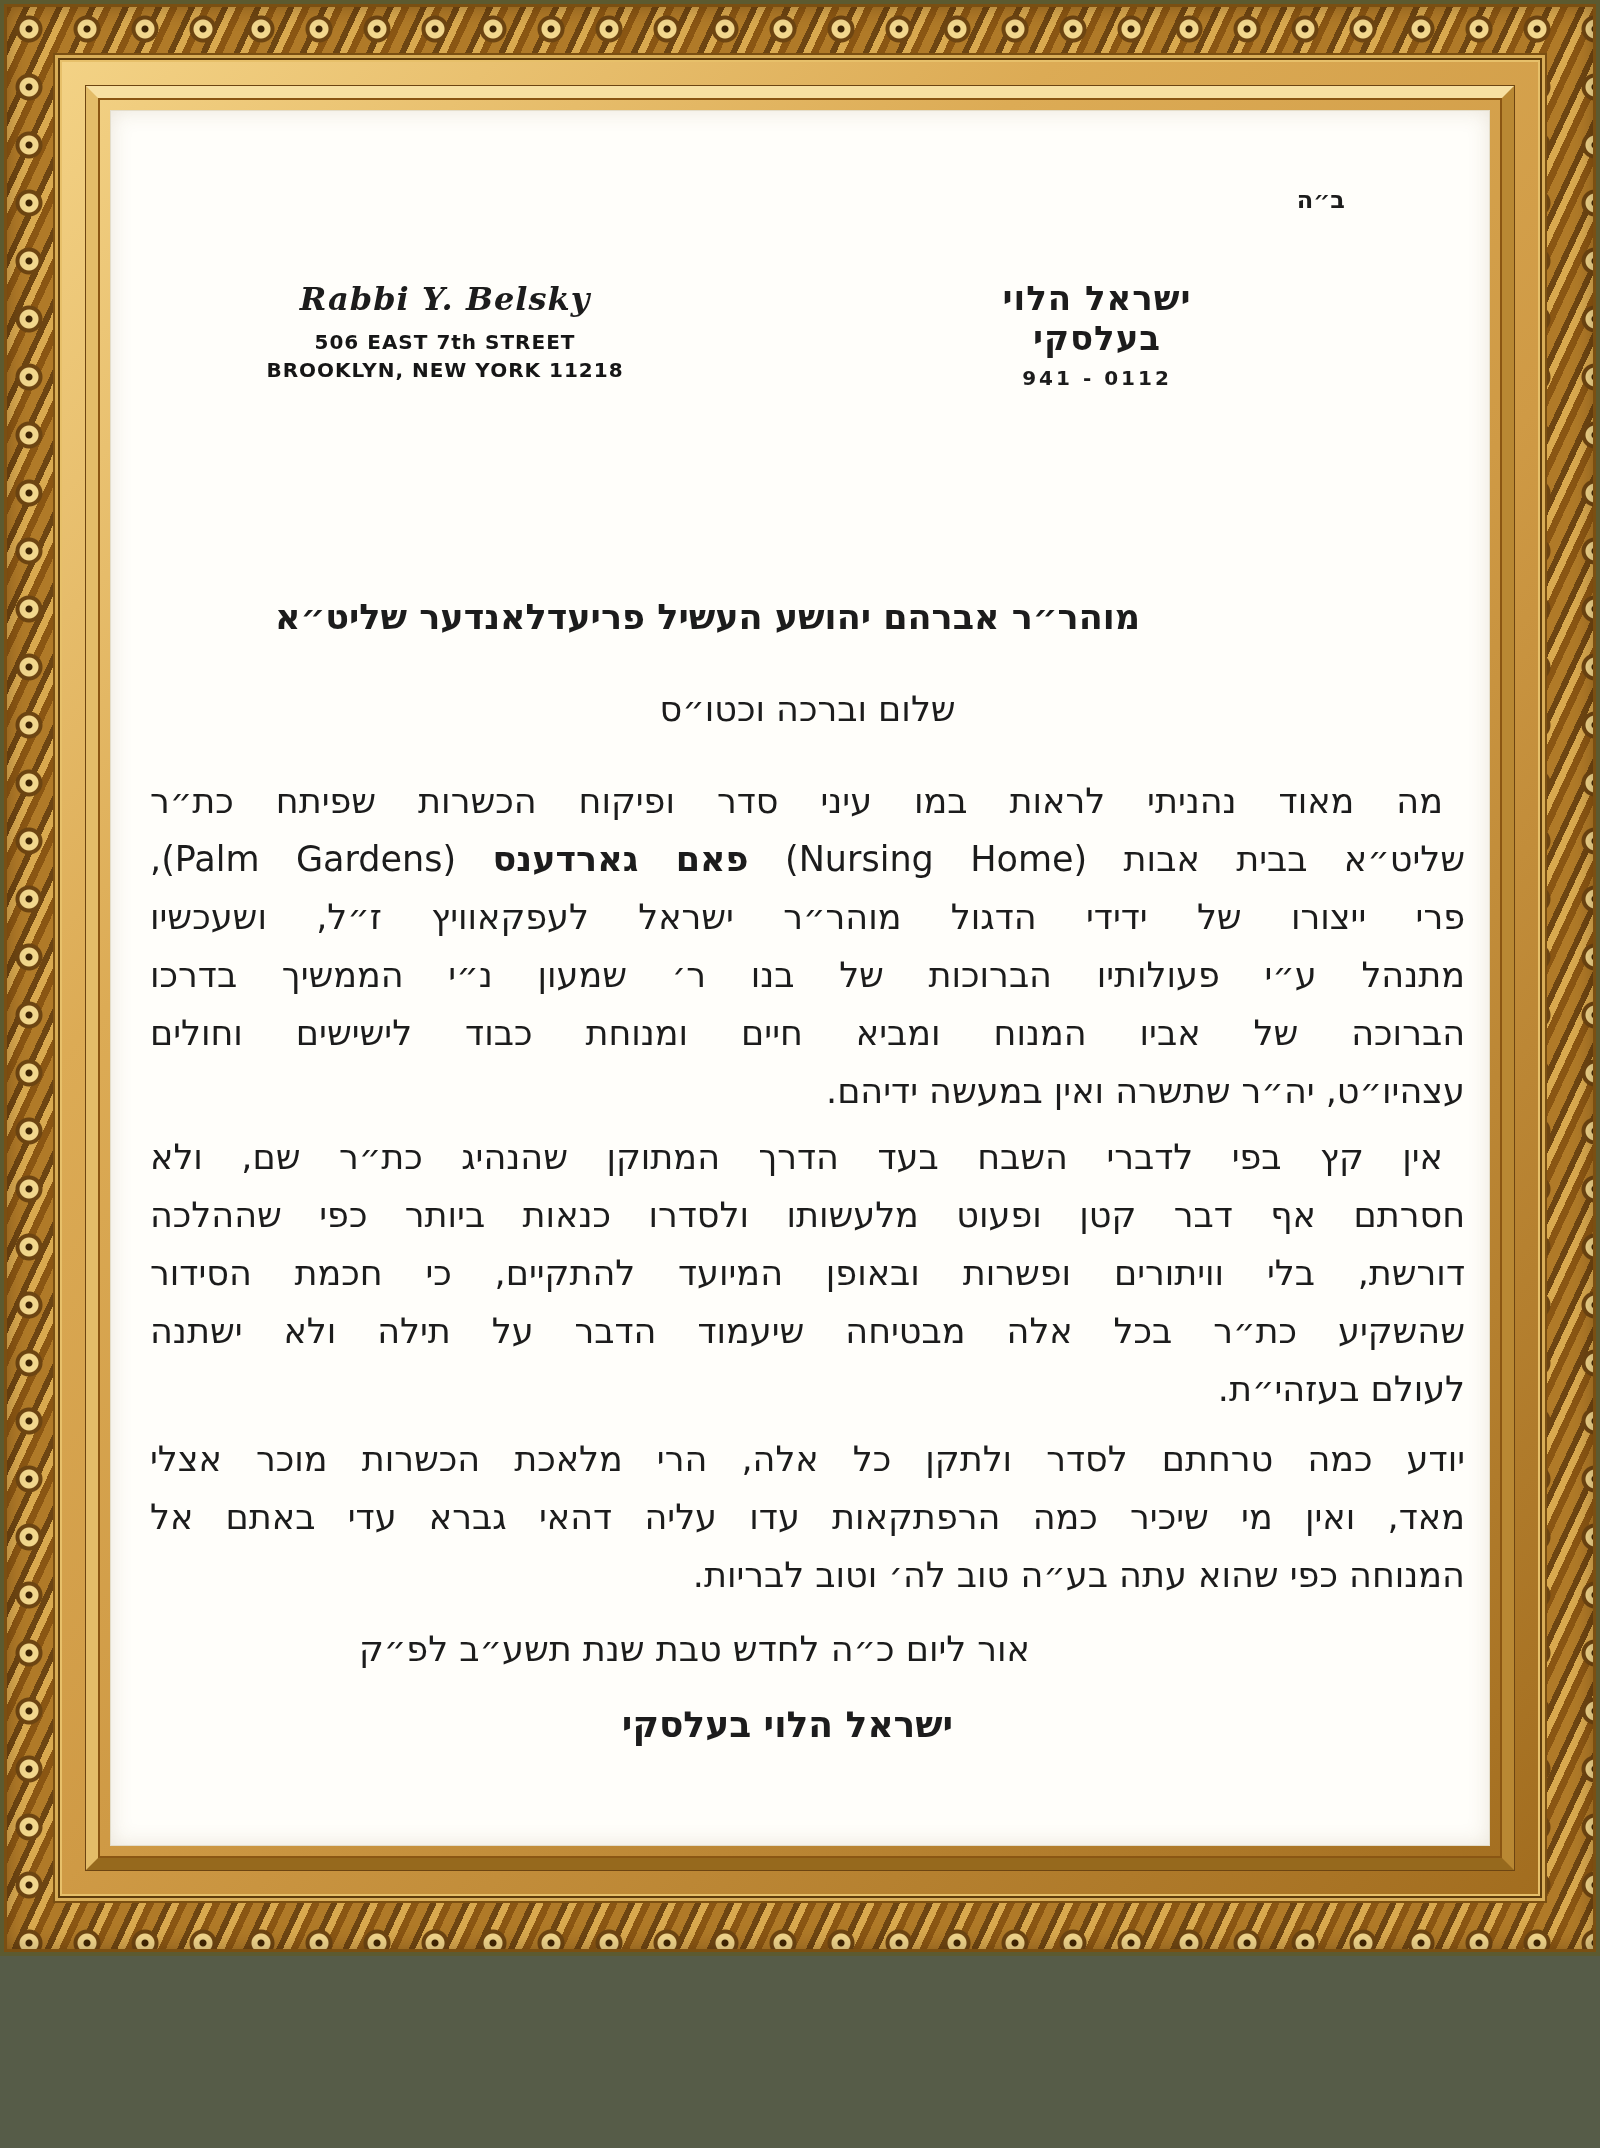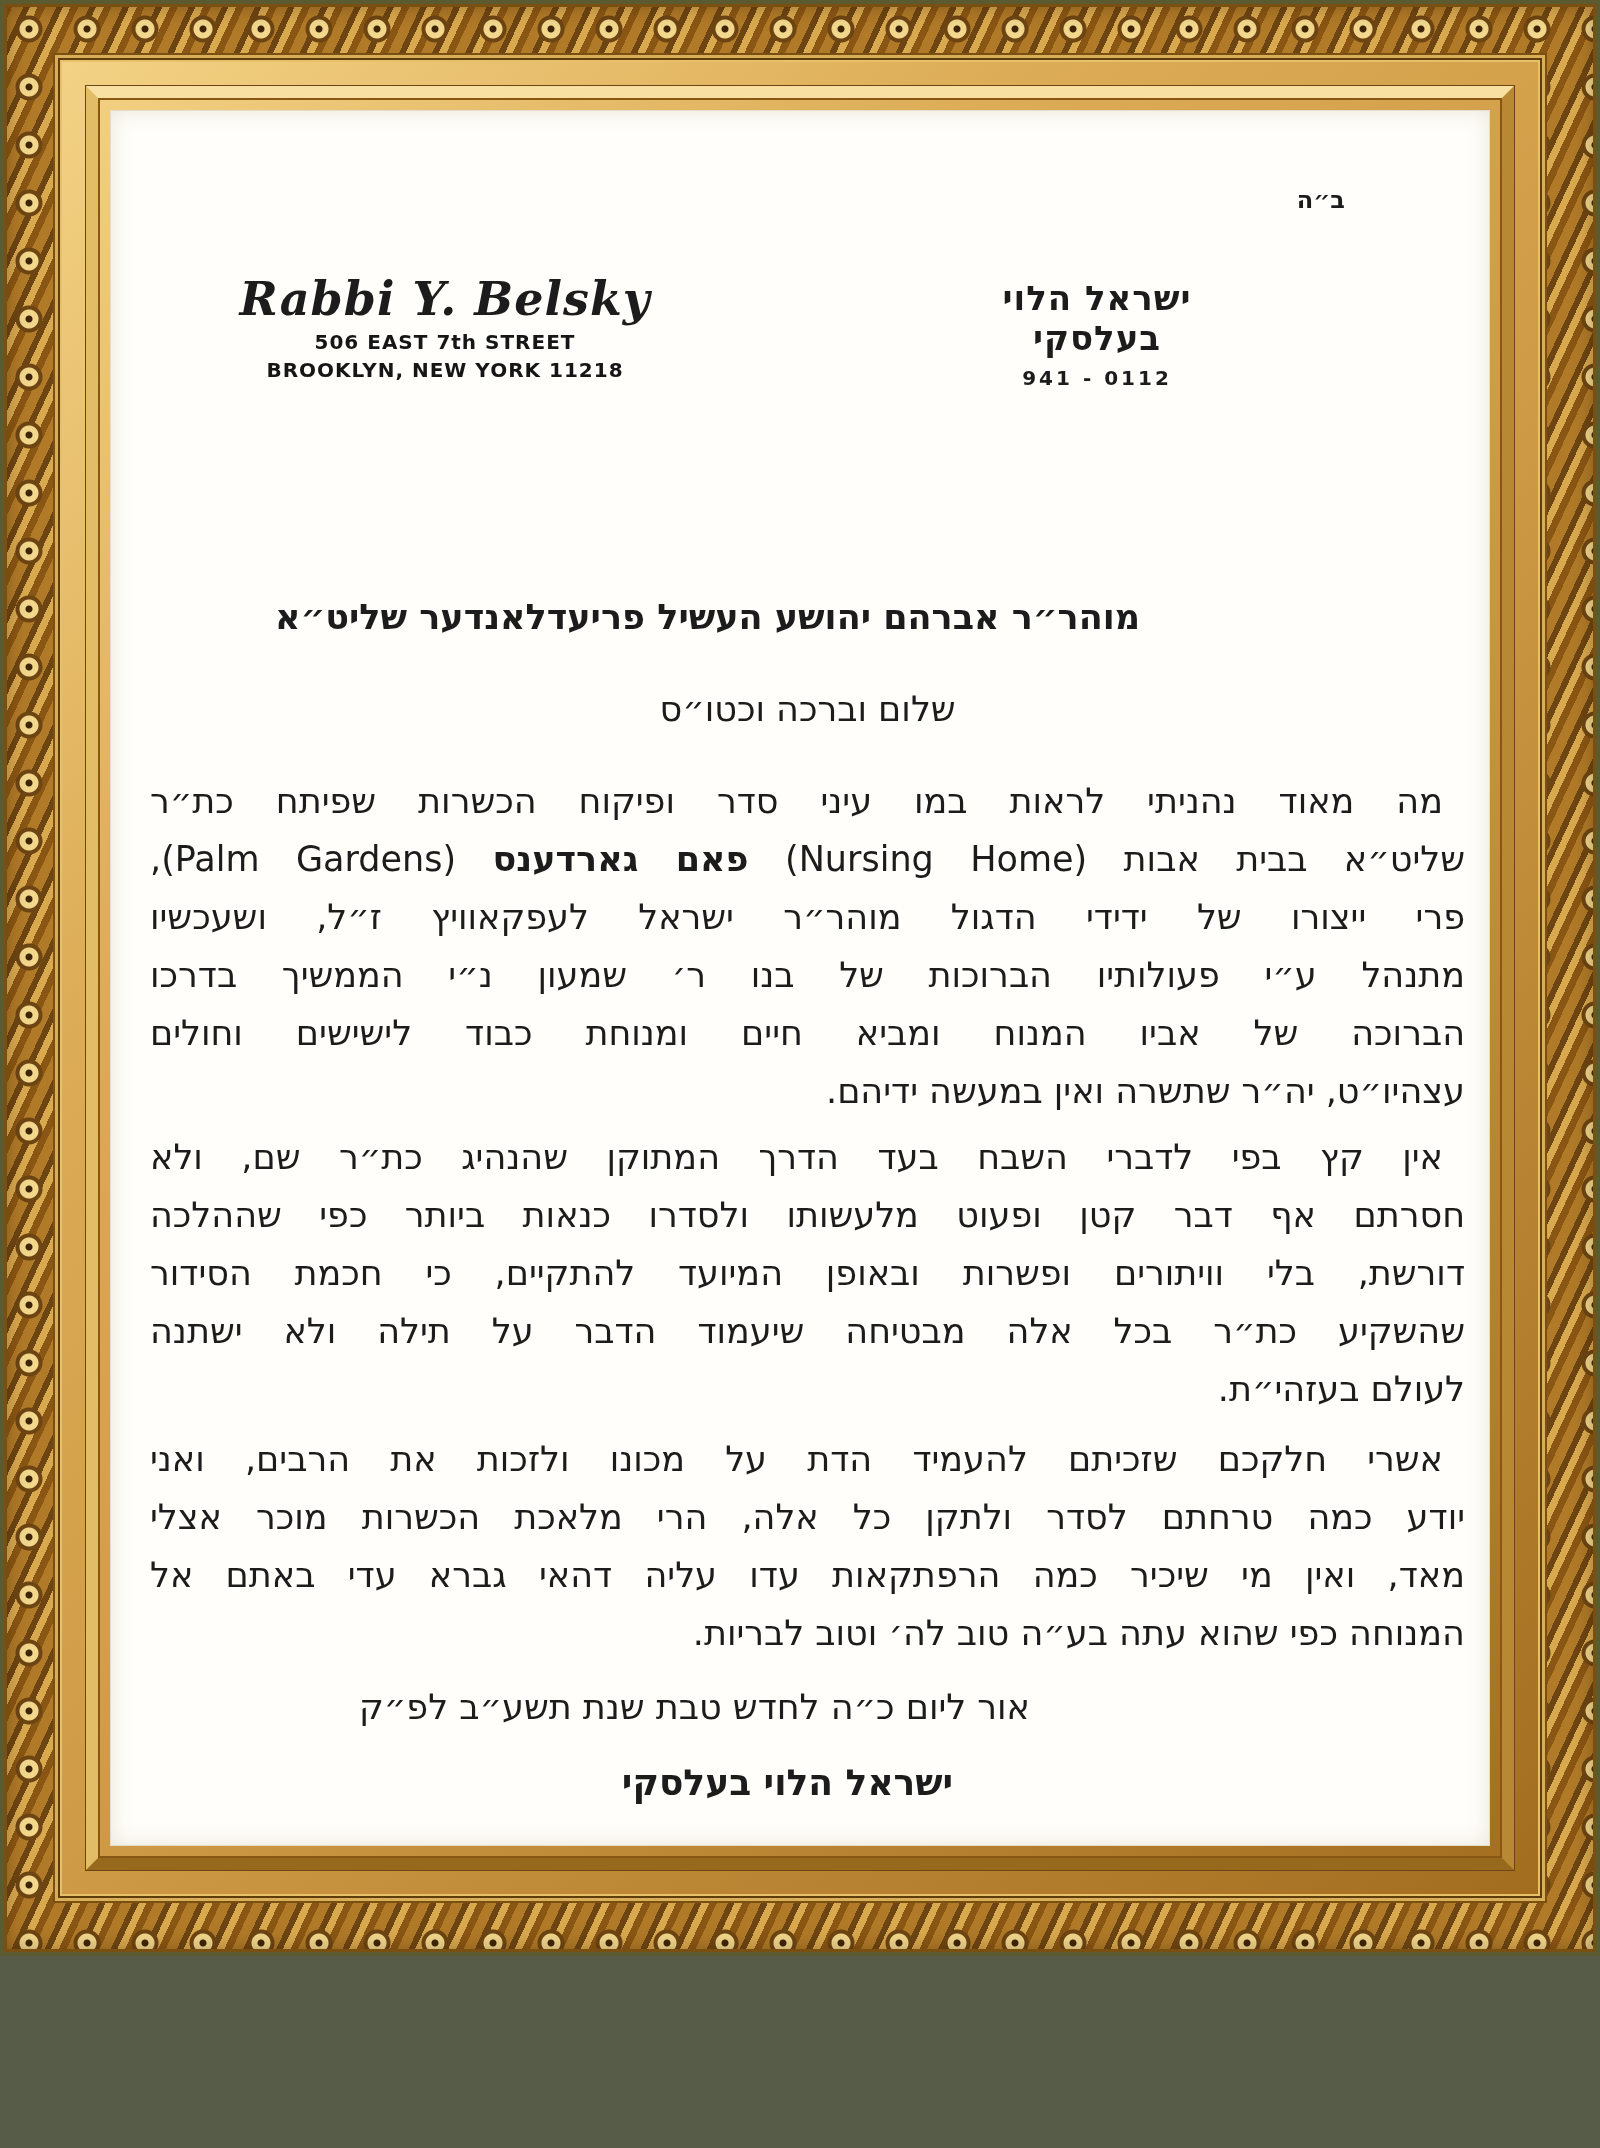--- a/index.html
+++ b/index.html
@@ -25,21 +25,21 @@
     box-shadow: inset 0 0 0 2px #8a5613, 0 0 0 1px #6d4512;
   }
   .letter{position:absolute;inset:110px;background:#fffefa;
     box-shadow: inset 0 0 0 1px #e4ddca, inset 0 0 22px rgba(120,90,40,.16);
     color:#1c1c1c;}
 
   
   .bh{position:absolute;top:76px;right:145px;font-size:24px;font-weight:bold;}
   .lh-left{position:absolute;top:160px;left:100px;width:470px;text-align:center;}
   .script{font-family:"DejaVu Serif",serif;font-style:italic;font-weight:bold;
-          font-size:46px;letter-spacing:1px;line-height:58px;}
+          font-size:32px;letter-spacing:1px;line-height:58px;}
   .addr{font-size:20px;font-weight:bold;letter-spacing:1px;line-height:28px;color:#161616;}
   .lh-right{position:absolute;top:168px;right:238px;width:310px;text-align:center;}
   .heb-name{font-size:34px;font-weight:bold;letter-spacing:1px;direction:rtl;}
   .phone{margin-top:8px;font-size:20px;font-weight:bold;letter-spacing:3px;direction:ltr;}
 
   
   .content{position:absolute;top:480px;left:40px;right:25px;direction:rtl;
            font-size:35px;line-height:58px;}
   .recipient{font-weight:bold;font-size:35px;line-height:54px;text-align:center;
              transform:translateX(-100px);}
@@ -97,21 +97,20 @@
 
       <div class="para para2">
         <div class="line jl ind">אין קץ בפי לדברי השבח בעד הדרך המתוקן שהנהיג כת״ר שם, ולא</div>
         <div class="line jl">חסרתם אף דבר קטן ופעוט מלעשותו ולסדרו כנאות ביותר כפי שההלכה</div>
         <div class="line jl">דורשת, בלי וויתורים ופשרות ובאופן המיועד להתקיים, כי חכמת הסידור</div>
         <div class="line jl">שהשקיע כת״ר בכל אלה מבטיחה שיעמוד הדבר על תילה ולא ישתנה</div>
         <div class="line">לעולם בעזהי״ת.</div>
       </div>
 
       <div class="para para3">
-        <div class="line jl ind">אשרי חלקכם שזכיתם להעמיד הדת על מכונו ולזכות את הרבים, ואני</div>
         <div class="line jl">יודע כמה טרחתם לסדר ולתקן כל אלה, הרי מלאכת הכשרות מוכר אצלי</div>
         <div class="line jl">מאד, ואין מי שיכיר כמה הרפתקאות עדו עליה דהאי גברא עדי באתם אל</div>
         <div class="line">המנוחה כפי שהוא עתה בע״ה טוב לה׳ וטוב לבריות.</div>
       </div>
 
       <div class="dateline">אור ליום כ״ה לחדש טבת שנת תשע״ב לפ״ק</div>
 
       <div class="signature">ישראל הלוי בעלסקי</div>
 
     </div>

